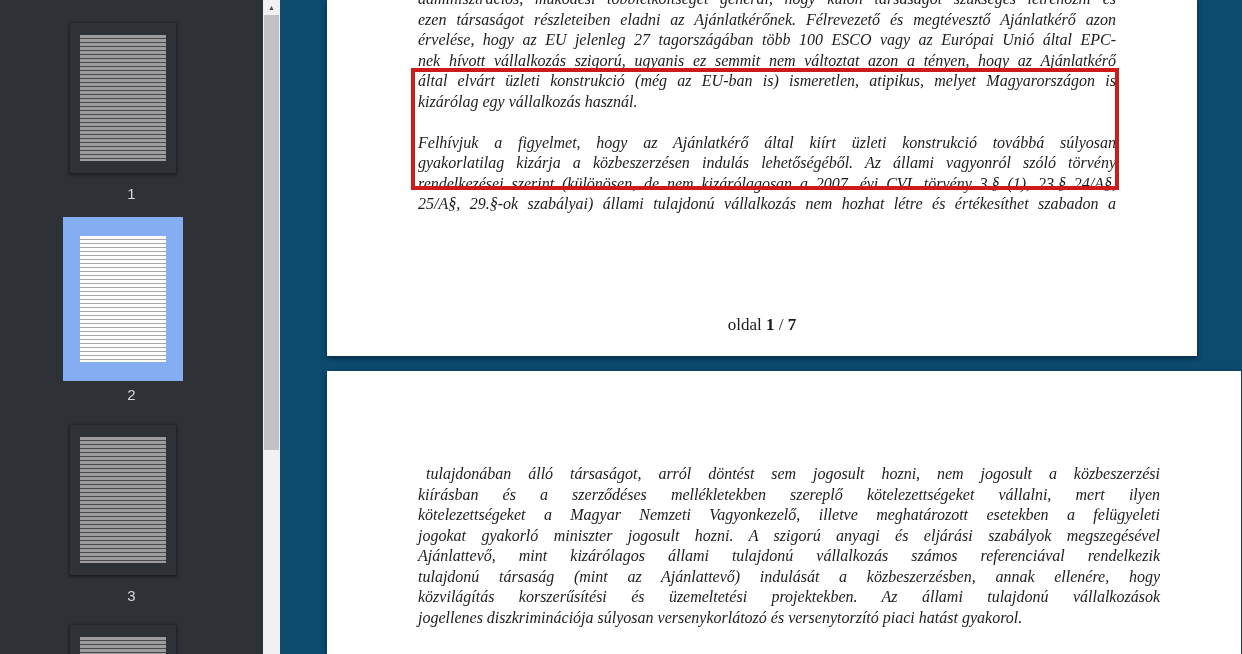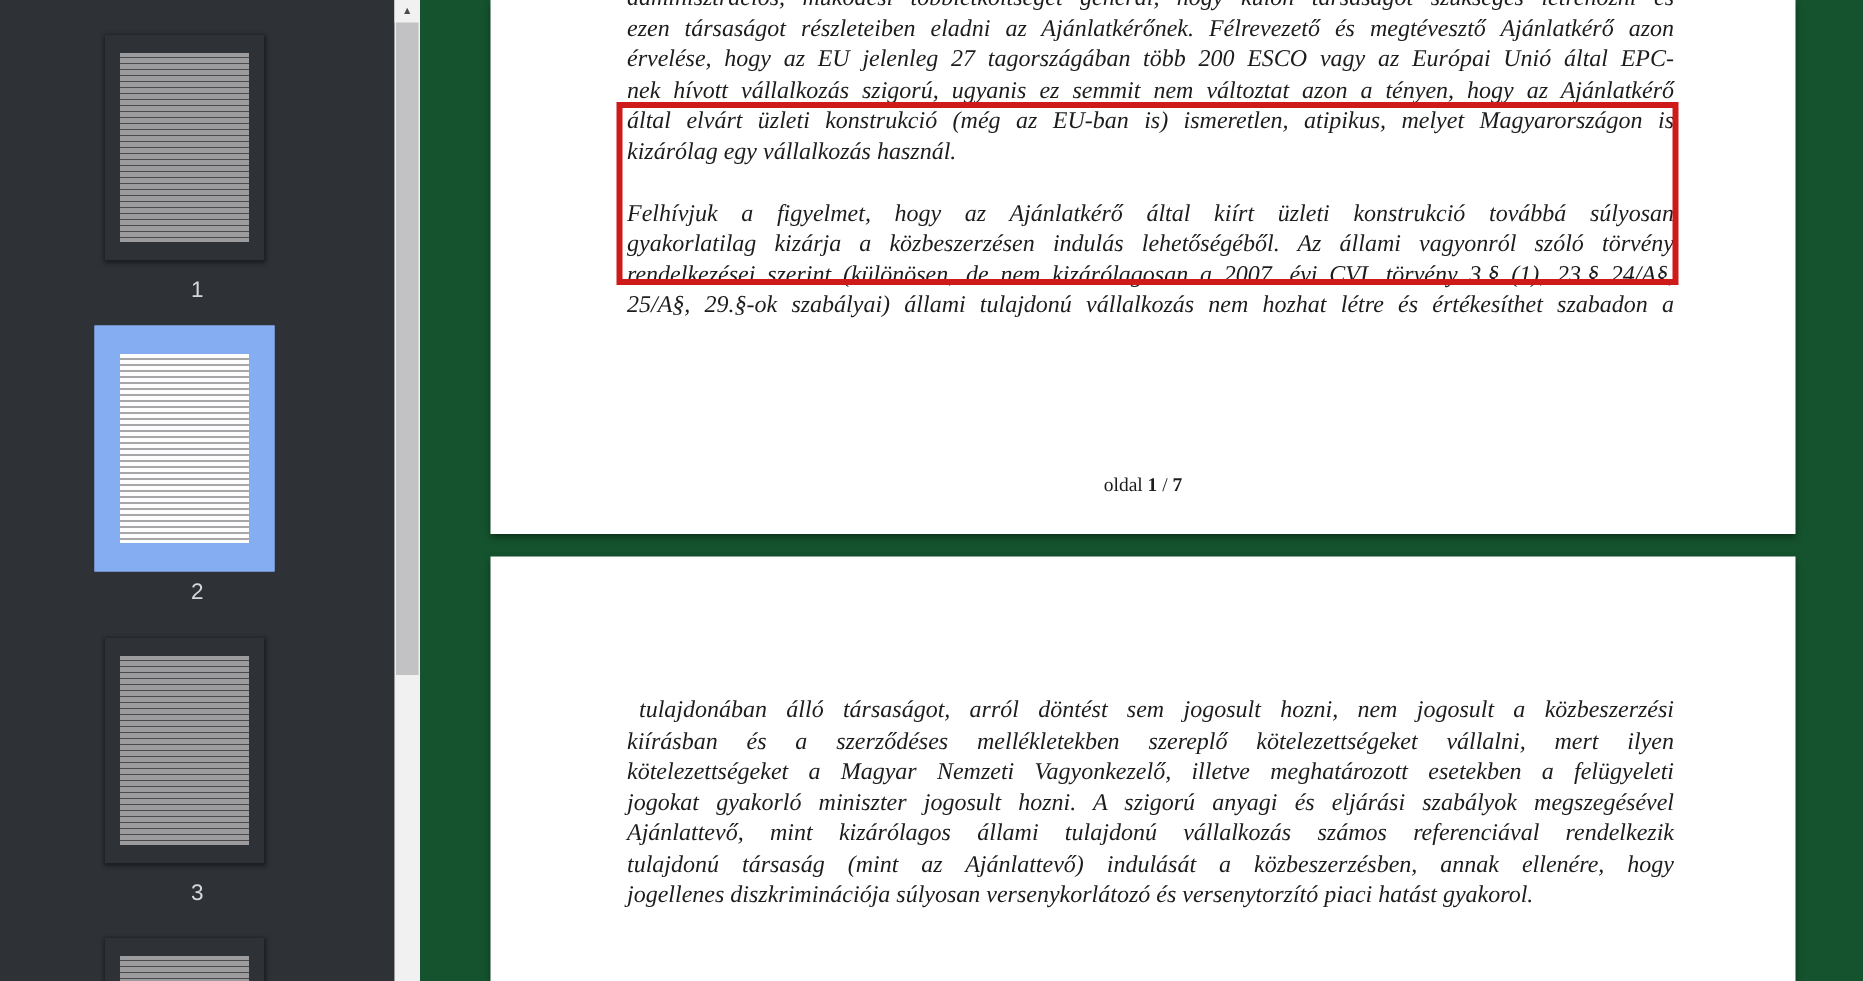--- a/index.html
+++ b/index.html
@@ -42,46 +42,46 @@
   }
   .scroll-btn{
     position:absolute;left:0;top:0;width:17px;height:15px;background:#f1f1f1;
     color:#4a4d50;font-size:7px;line-height:15px;text-align:center;cursor:pointer;
   }
   .scroll-thumb{
     position:absolute;left:1px;top:15px;width:15px;height:435px;background:#c2c2c4;cursor:pointer;
   }
   
   .viewer{
-    position:absolute;left:280px;top:0;width:962px;height:654px;background:#14532d;
+    position:absolute;left:280px;top:0;width:962px;height:654px;background:#0c4a6e;
   }
   .page{
     position:absolute;left:47px;width:870px;background:#ffffff;
     box-shadow:0 2px 5px rgba(0,0,0,.45);overflow:hidden;
   }
   #page1{top:0;height:356px;}
-  #page2{top:371px;height:283px;}
+  #page2{top:371px;height:283px;padding-left:44px;}
   .textblock{
     position:absolute;left:91px;right:81px;
     font-family:"Liberation Serif","DejaVu Serif",serif;
     font-style:italic;font-size:16px;color:#1c1c1c;
   }
   #p1-text{top:-11px;}
   #p2-text{top:93px;}
   .line{height:20.5px;line-height:20.5px;}
   .line.just{text-align:justify;text-align-last:justify;}
   .line.left{text-align:center;text-align-last:left;}
   .highlight-box{
     position:absolute;left:84px;top:68px;width:708px;height:122px;
     box-sizing:border-box;border:4px solid #cf1a1a;pointer-events:none;
   }
   .page-footer{
     position:absolute;left:0;top:315px;width:100%;text-align:center;
     font-family:"Liberation Serif","DejaVu Serif",serif;font-style:normal;
-    font-size:13px;color:#1c1c1c;
+    font-size:17px;color:#1c1c1c;
   }
   .page-footer b{font-weight:bold;}
 </style>
 </head>
 <body>
 
 <div class="sidebar">
 
   <div class="thumb" style="top:22px"></div>
   <div class="thumb-label" style="top:185px">1</div>
@@ -103,21 +103,21 @@
   </div>
   <div class="scroll-thumb"></div>
 </div>
 
 <div class="viewer">
 
   <div class="page" id="page1">
     <div class="textblock" id="p1-text">
         <div class="line just">adminisztrációs, működési többletköltséget generál, hogy külön társaságot szükséges létrehozni és</div>
         <div class="line just">ezen társaságot részleteiben eladni az Ajánlatkérőnek. Félrevezető és megtévesztő Ajánlatkérő azon</div>
-        <div class="line just">érvelése, hogy az EU jelenleg 27 tagországában több 200 ESCO vagy az Európai Unió által EPC-</div>
+        <div class="line just">érvelése, hogy az EU jelenleg 27 tagországában több 100 ESCO vagy az Európai Unió által EPC-</div>
         <div class="line just">nek hívott vállalkozás szigorú, ugyanis ez semmit nem változtat azon a tényen, hogy az Ajánlatkérő</div>
         <div class="line just">által elvárt üzleti konstrukció (még az EU-ban is) ismeretlen, atipikus, melyet Magyarországon is</div>
         <div class="line left">kizárólag egy vállalkozás használ.</div>
         <div class="line left">&nbsp;</div>
         <div class="line just">Felhívjuk a figyelmet, hogy az Ajánlatkérő által kiírt üzleti konstrukció továbbá súlyosan</div>
         <div class="line just">gyakorlatilag kizárja a közbeszerzésen indulás lehetőségéből. Az állami vagyonról szóló törvény</div>
         <div class="line just">rendelkezései szerint (különösen, de nem kizárólagosan a 2007. évi CVI. törvény 3.§ (1), 23.§ 24/A§,</div>
         <div class="line just">25/A§, 29.§-ok szabályai) állami tulajdonú vállalkozás nem hozhat létre és értékesíthet szabadon a</div>
       </div>
     <div class="highlight-box" style="border-color: rgb(207, 26, 26);"></div>
@@ -130,17 +130,18 @@
   </div>
 
   <div class="page" id="page2">
     <div class="textblock" id="p2-text">
         <div class="line just" style="text-indent: 8px;">tulajdonában álló társaságot, arról döntést sem jogosult hozni, nem jogosult a közbeszerzési</div>
         <div class="line just">kiírásban és a szerződéses mellékletekben szereplő kötelezettségeket vállalni, mert ilyen</div>
         <div class="line just">kötelezettségeket a Magyar Nemzeti Vagyonkezelő, illetve meghatározott esetekben a felügyeleti</div>
         <div class="line just">jogokat gyakorló miniszter jogosult hozni. A szigorú anyagi és eljárási szabályok megszegésével</div>
         <div class="line just">Ajánlattevő, mint kizárólagos állami tulajdonú vállalkozás számos referenciával rendelkezik</div>
         <div class="line just">tulajdonú társaság (mint az Ajánlattevő) indulását a közbeszerzésben, annak ellenére, hogy</div>
+        <div class="line just">közvilágítás korszerűsítési és üzemeltetési projektekben. Az állami tulajdonú vállalkozások</div>
         <div class="line left">jogellenes diszkriminációja súlyosan versenykorlátozó és versenytorzító piaci hatást gyakorol.</div>
       </div>
   </div>
 
 </div>
 
 </body></html>

